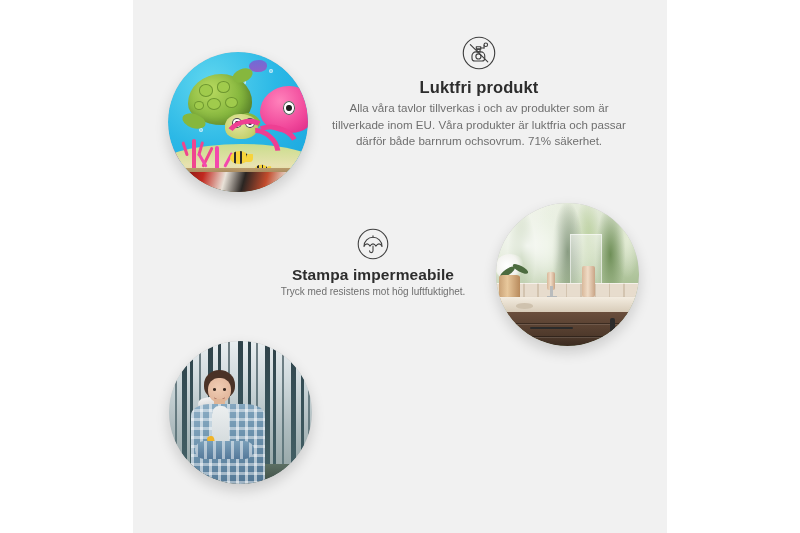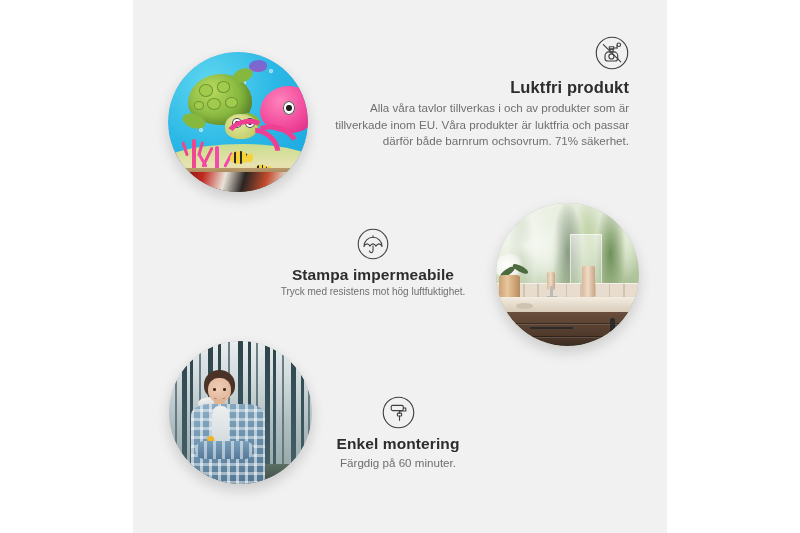--- a/index.html
+++ b/index.html
@@ -298,21 +298,21 @@
   .feature-title {
     font-weight: bold;
     color: #2d2d2d;
     letter-spacing: .1px;
   }
   .feature-desc {
     color: #6f6f6f;
   }
 
   
-  #block-1 { left: 196px; top: 36px; width: 300px; text-align: right; }
+  #block-1 { left: 196px; top: 36px; width: 300px; text-align: center; }
   #block-1 .feature-title { font-size: 16.5px; margin: 8px 0 3px; }
   #block-1 .feature-desc { font-size: 11.6px; line-height: 16.6px; }
 
   
   #block-2 { left: 75px; top: 228px; width: 330px; text-align: center; }
   #block-2 .icon-wrap { text-align: center; }
   #block-2 .feature-title { font-size: 15.5px; margin: 6px 0 0; }
   #block-2 .feature-desc { font-size: 10px; line-height: 16px; }
 
   
@@ -463,29 +463,15 @@
           <path d="M24 11.8v2.2"></path>
           <path d="M10.6 27.2c0-7.4 6-13.4 13.4-13.4s13.4 6 13.4 13.4"></path>
           <path d="M10.6 27.2c1.1-2.2 2.8-3.4 4.5-3.4s3.3 1.2 4.5 3.4c1.1-2.2 2.8-3.4 4.4-3.4s3.3 1.2 4.5 3.4c1.1-2.2 2.8-3.4 4.5-3.4s3.3 1.2 4.5 3.4"></path>
           <path d="M24 27.2v7.1a2.6 2.6 0 0 1-2.6 2.6 2.6 2.6 0 0 1-2.6-2.6"></path>
         </svg>
       </div>
       <div class="feature-title">Stampa impermeabile</div>
       <div class="feature-desc">Tryck med resistens mot hög luftfuktighet.</div>
     </div>
 
-    <div class="block" id="block-3">
-      <div class="icon-wrap">
-        <svg class="icon-svg" width="33" height="33" viewBox="0 0 48 48" fill="none" stroke="#3f3f3f" stroke-width="1.6" stroke-linecap="round" stroke-linejoin="round">
-          <circle cx="24" cy="24" r="22.2"></circle>
-          <rect x="13.4" y="13.6" width="17.6" height="7.6" rx="2.2"></rect>
-          <path d="M31 17.4h3.6v4.4h-9.1"></path>
-          <path d="M25.5 21.8v3.1"></path>
-          <rect x="22.4" y="24.9" width="6.2" height="4.2" rx="1.2"></rect>
-          <path d="M25.5 29.1v6.3"></path>
-        </svg>
-      </div>
-      <div class="feature-title">Enkel montering</div>
-      <div class="feature-desc">Färgdig på 60 minuter.</div>
-    </div>
 
   </div>
 </div>
 
 </body></html>

